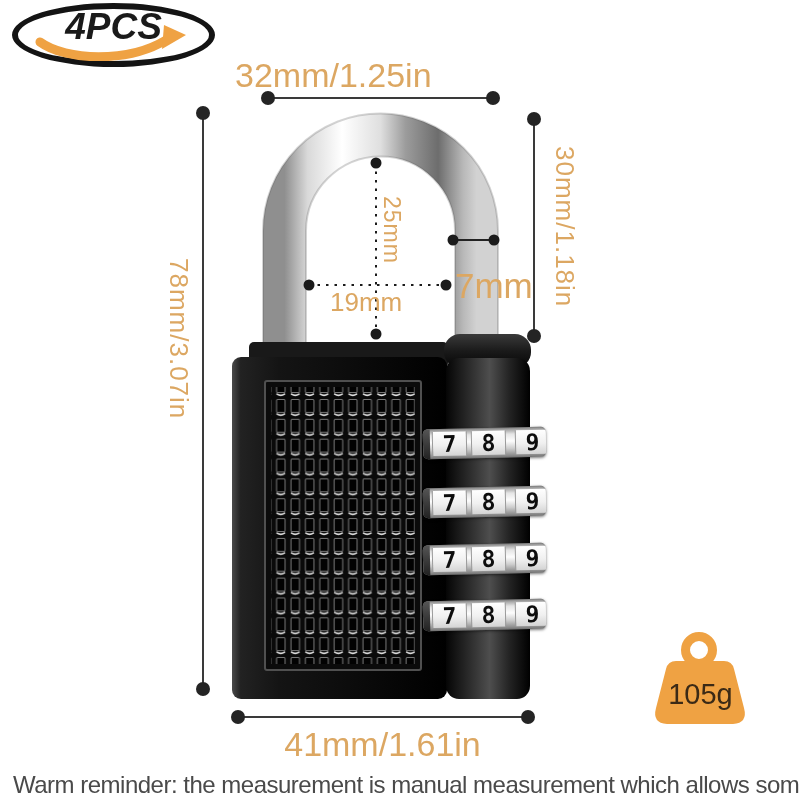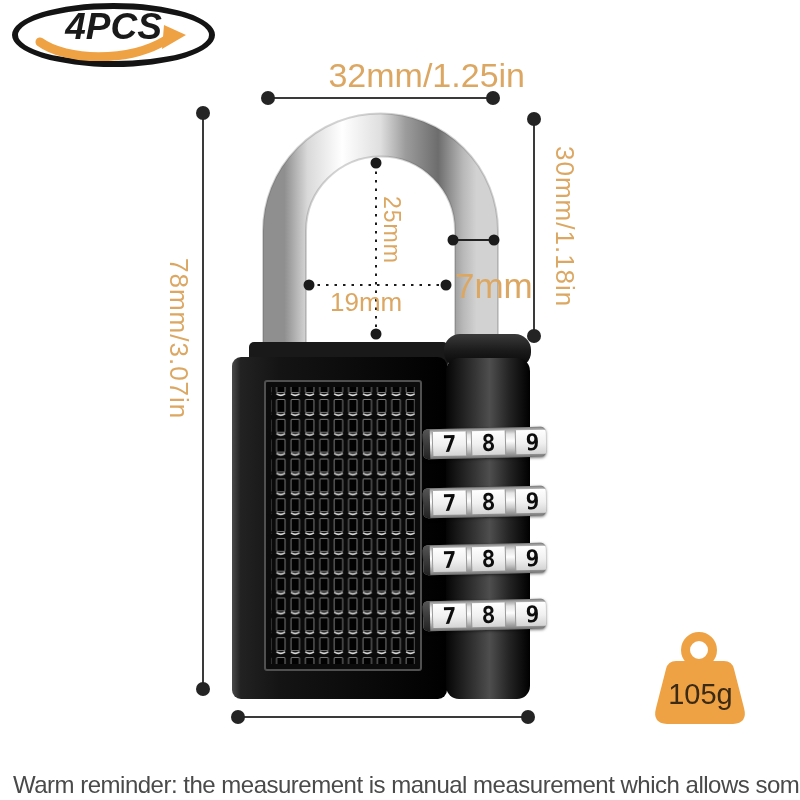--- a/index.html
+++ b/index.html
@@ -16,21 +16,21 @@
   }
   .badge-label {
     position:absolute; left:0; right:0; top:-3px; text-align:center;
     font-size:37px; font-weight:700; color:#1a1a1a; letter-spacing:0;font-style:italic;
   }
   .badge-swoosh { position:absolute; left:0; top:0; }
 
   
   .dim-label { position:absolute; color:#dca762; white-space:nowrap; }
   .dim-label.vert { writing-mode:vertical-rl; }
-  .lbl-top     { left:235px; top:56px;  width:290px; text-align:right; font-size:34px; }
+  .lbl-top     { left:235px; top:56px;  width:290px; text-align:left; font-size:34px; }
   .lbl-right   { left:549px; top:146px; font-size:26px; letter-spacing:1px; }
   .lbl-innerv  { left:378px; top:196px; font-size:23px; letter-spacing:1px; }
   .lbl-innerh  { left:330px; top:287px; font-size:26px;text-align:right; }
   .lbl-diam    { left:455px; top:266px; font-size:35px; }
   .lbl-left    { left:163px; top:258px; font-size:26px; letter-spacing:1px; }
   .lbl-bottom  { left:235px; top:725px; width:295px; text-align:center; font-size:34px; }
 
   
   .dial {
     position:absolute; left:423px; width:123px; height:30px; border-radius:5px;
@@ -197,18 +197,19 @@
     <div class="dial-cell c2">8</div>
     <div class="dial-cell c3">9</div>
   </div>
 
   <div class="dim-label lbl-top">32mm/1.25in</div>
   <div class="dim-label vert lbl-right">30mm/1.18in</div>
   <div class="dim-label vert lbl-innerv">25mm</div>
   <div class="dim-label lbl-innerh">19mm</div>
   <div class="dim-label lbl-diam">7mm</div>
   <div class="dim-label vert lbl-left">78mm/3.07in</div>
+  <div class="dim-label lbl-bottom">41mm/1.61in</div>
 
   <div class="weight-label">105g</div>
 
   <div class="footer-note">Warm reminder: the measurement is manual measurement which allows some errors</div>
 
 </div>
 
 </body></html>

